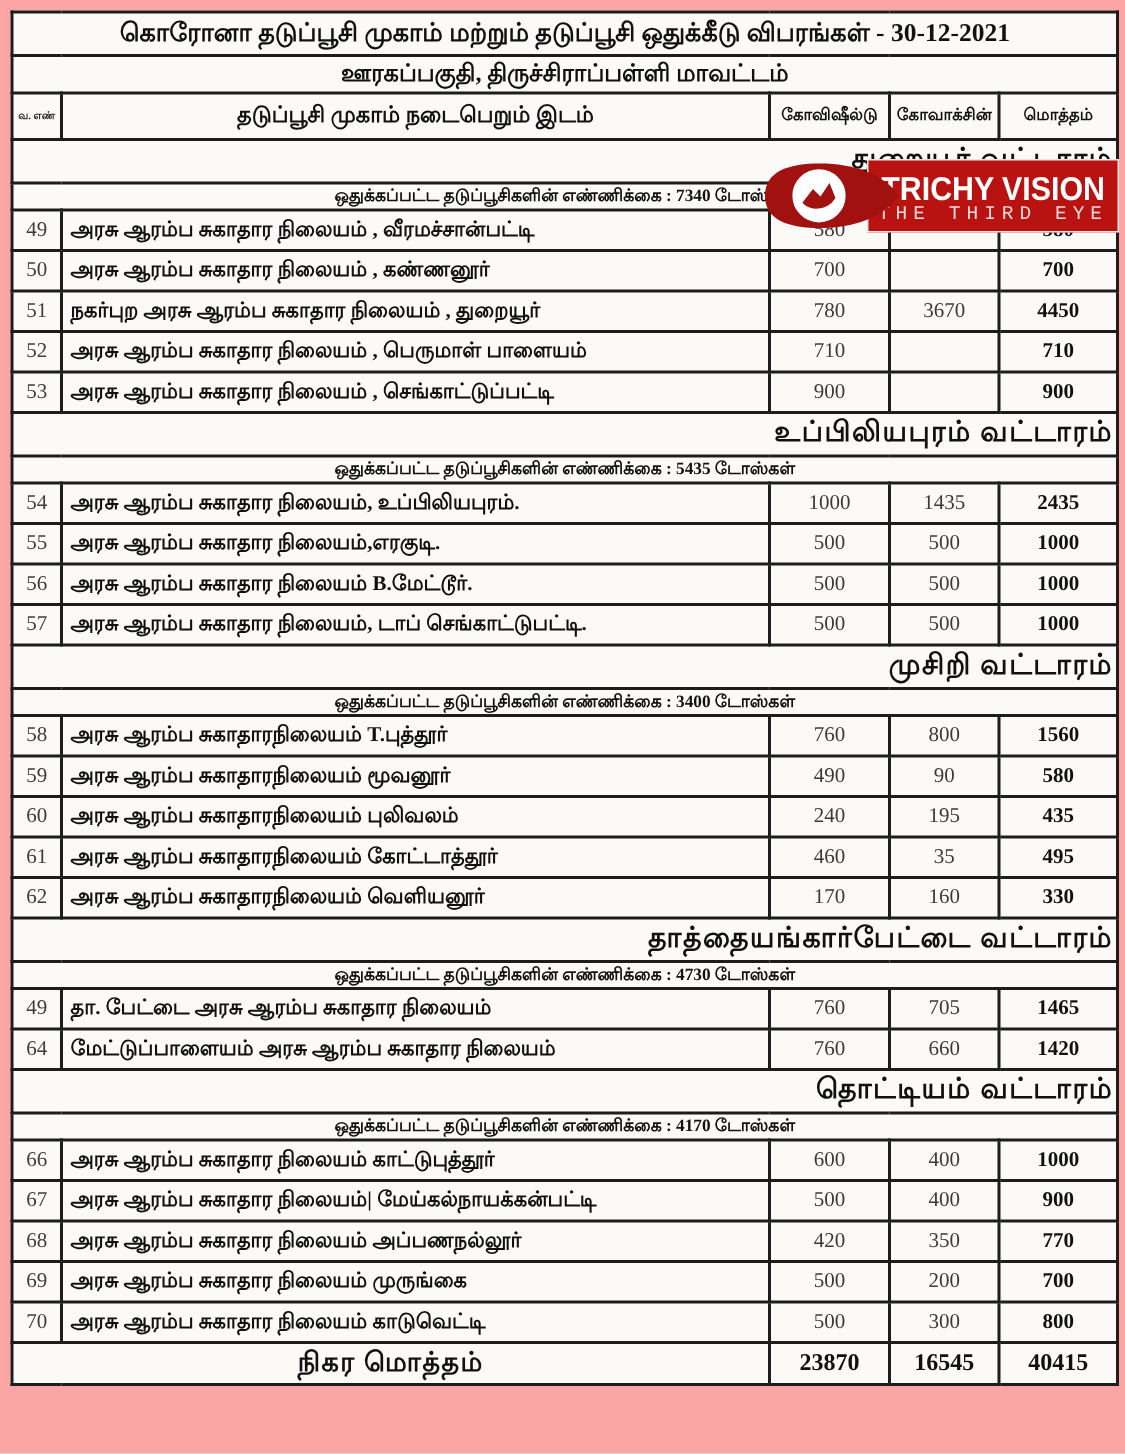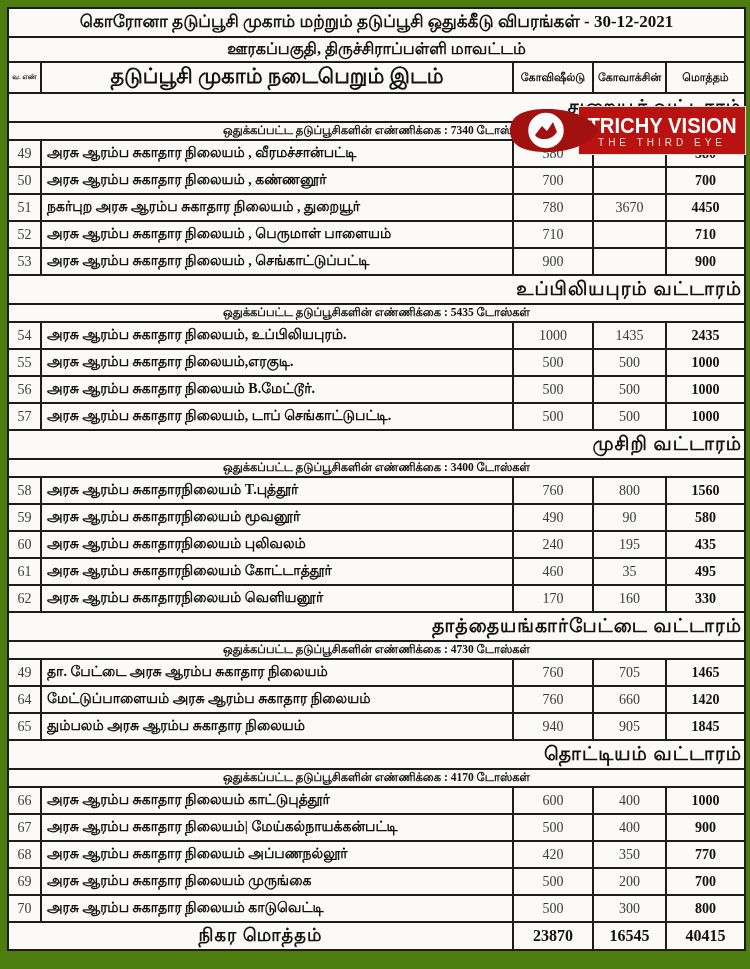--- a/index.html
+++ b/index.html
@@ -1,19 +1,19 @@
 <!DOCTYPE html>
 <html><head>
 <meta charset="utf-8">
 <style>
   html,body { margin:0; padding:0; }
   .screen {
     position:relative;
     width:750px; height:969px;
-    background:#4d7c0f;
+    background:#fca5a5;
     font-family:"Liberation Serif","DejaVu Sans",serif;
     color:#111;
     overflow:hidden;
   }
   table.doc {
     position:absolute; left:7px; top:7px;
     width:737px;
     border-collapse:collapse;
     background:#fbfaf7;
     table-layout:fixed;
@@ -21,21 +21,21 @@
   table.doc td {
     border:2px solid #1d1d1d;
     padding:0 2px;
     overflow:hidden;
     white-space:nowrap;
   }
   .title-row td   { height:27px; text-align:center; font-weight:bold; font-size:17px; }
   .subtitle-row td{ height:23px; text-align:center; font-weight:bold; font-size:16px; }
   .colhead-row td { height:29px; text-align:center; font-weight:bold; }
   .colhead-serial { font-size:7px; color:#2a2a2a; }
-  .colhead-loc    { font-size:21px; }
+  .colhead-loc    { font-size:15px; }
   .colhead-vax    { font-size:11px; }
   .section-row td { height:27px; text-align:right; font-weight:bold; font-size:19px; letter-spacing:1px; }
   .alloc-row td   { height:16px; text-align:center; font-weight:bold; font-size:11.5px; }
   .data-row td    { height:25px; font-size:14px; }
   .cell-serial    { text-align:center; color:#3d3d3d; font-size:12.5px;margin-top:46px; }
   .cell-place     { font-weight:bold; padding-left:5px !important; }
   .cell-covishield, .cell-covaxin { text-align:center; color:#3a3a3a; }
   .cell-total     { text-align:center; font-weight:bold; font-size:14.5px; }
   .total-row td   { height:26px; font-weight:bold; }
   .total-label    { text-align:center; font-size:18px; letter-spacing:1px; }
@@ -54,22 +54,22 @@
     border:1px solid #e9e6e2;
     box-sizing:border-box;
     display:flex; flex-direction:column; align-items:center; justify-content:center;
   }
   .logo-title {
     color:#ffffff; font-family:"Liberation Sans",sans-serif;
     font-weight:bold; font-size:22px; line-height:24px; letter-spacing:0px;
     transform:scaleX(0.92);
   }
   .logo-tagline {
-    color:#f5dada; font-family:Liberation Sans, sans-serif;
-    font-size:10px; letter-spacing:4px; line-height:10px;
+    color:#f5dada; font-family:Liberation Mono, monospace;
+    font-size:13px; letter-spacing:4px; line-height:10px;
   }
   .logo-eye { position:absolute; left:0; top:1px; width:96px; height:47px; }
 </style>
 </head>
 <body>
 
 <div class="screen">
 
   <table class="doc">
     <colgroup>
@@ -224,27 +224,20 @@
           <td class="cell-covaxin">705</td>
           <td class="cell-total">1465</td>
         </tr>
         <tr class="data-row">
           <td class="cell-serial">64</td>
           <td class="cell-place">மேட்டுப்பாளையம் அரசு ஆரம்ப சுகாதார நிலையம்</td>
           <td class="cell-covishield">760</td>
           <td class="cell-covaxin">660</td>
           <td class="cell-total">1420</td>
         </tr>
-        <tr class="data-row">
-          <td class="cell-serial">65</td>
-          <td class="cell-place">தும்பலம் அரசு ஆரம்ப சுகாதார நிலையம்</td>
-          <td class="cell-covishield">940</td>
-          <td class="cell-covaxin">905</td>
-          <td class="cell-total">1845</td>
-        </tr>
         <tr class="section-row">
           <td colspan="5">தொட்டியம் வட்டாரம்</td>
         </tr>
         <tr class="alloc-row">
           <td colspan="5">ஒதுக்கப்பட்ட தடுப்பூசிகளின் எண்ணிக்கை : 4170 டோஸ்கள்</td>
         </tr>
         <tr class="data-row">
           <td class="cell-serial">66</td>
           <td class="cell-place">அரசு ஆரம்ப சுகாதார நிலையம் காட்டுபுத்தூர்</td>
           <td class="cell-covishield">600</td>

